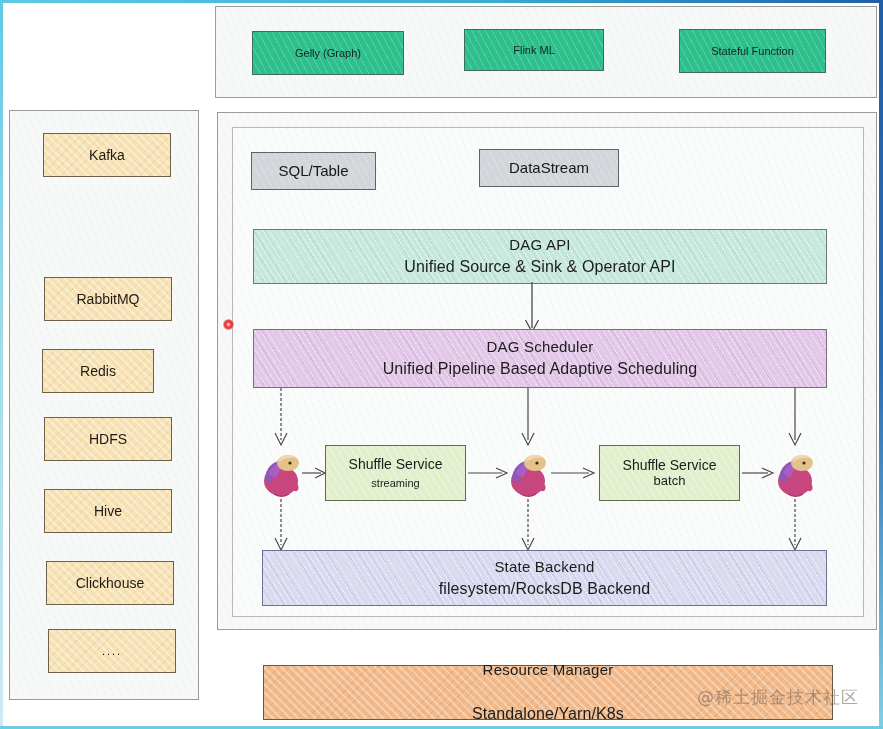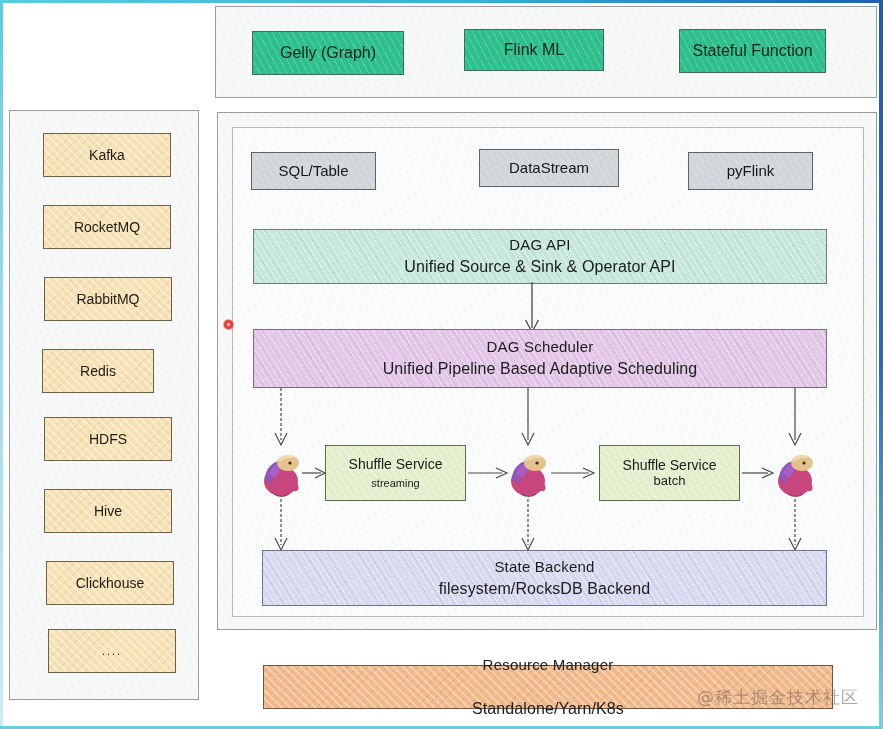--- a/index.html
+++ b/index.html
@@ -72,21 +72,21 @@
     color: #1c1c1c;
     border: 1px solid #5a5a5a;
   }
   .box .title { line-height: 1.15; }
   .box .sub   { line-height: 1.15; margin-top: 5px; }
 
   
   .box-teal {
     background: #2ec08c;
     border: 1px solid #3f6b5c;
-    font-size: 16px;
+    font-size: 11px;
     color: #16231f;
     background-image:
       repeating-linear-gradient(62deg, rgba(255,255,255,0.20) 0px,
         rgba(255,255,255,0.20) 1px, transparent 1px, transparent 6px);
   }
 
   
   .box-tan {
     background: #f8e2b4;
     border: 1px solid #6d6148;
@@ -212,23 +212,20 @@
       <span class="title">Stateful Function</span>
     </div>
   </div>
 
   <div class="panel" style="left:9px; top:110px; width:190px; height:590px;">
     <div class="texture"></div>
 
     <div class="box box-tan" style="left:33px; top:22px; width:128px; height:44px;">
       <span class="title">Kafka</span>
     </div>
-    <div class="box box-tan" style="left:33px; top:94px; width:128px; height:44px;">
-      <span class="title">RocketMQ</span>
-    </div>
     <div class="box box-tan" style="left:34px; top:166px; width:128px; height:44px;">
       <span class="title">RabbitMQ</span>
     </div>
     <div class="box box-tan" style="left:32px; top:238px; width:112px; height:44px;">
       <span class="title">Redis</span>
     </div>
     <div class="box box-tan" style="left:34px; top:306px; width:128px; height:44px;">
       <span class="title">HDFS</span>
     </div>
     <div class="box box-tan" style="left:34px; top:378px; width:128px; height:44px;">
@@ -247,23 +244,20 @@
 
     <div class="panel-inner" style="left:14px; top:14px; width:632px; height:490px; background:#fafbfb;">
       <div class="texture"></div>
     </div>
 
     <div class="box box-grey" style="left:33px; top:39px; width:125px; height:38px;">
       <span class="title">SQL/Table</span>
     </div>
     <div class="box box-grey" style="left:261px; top:36px; width:140px; height:38px;">
       <span class="title">DataStream</span>
-    </div>
-    <div class="box box-grey" style="left:470px; top:39px; width:125px; height:38px;">
-      <span class="title">pyFlink</span>
     </div>
 
     <div class="box band-mint" style="left:35px; top:116px; width:574px; height:55px;">
       <span class="title band-title">DAG  API</span>
       <span class="sub band-sub">Unified Source &amp; Sink &amp; Operator API</span>
     </div>
 
     <svg class="arrow" style="left:303px; top:169px;" width="22" height="54" viewBox="0 0 22 54">
       <path d="M11 0 L11 46" stroke="#4a4a4a" stroke-width="1.3" fill="none"></path>
       <path d="M4.5 38 L11 50 L17.5 38" stroke="#4a4a4a" stroke-width="1.3" fill="none"></path>
@@ -358,20 +352,20 @@
     </svg>
 
     <div class="box band-peri" style="left:44px; top:437px; width:565px; height:56px;">
       <span class="title band-title">State Backend</span>
       <span class="sub band-sub">filesystem/RocksDB Backend</span>
     </div>
   </div>
 
   <div id="red-dot" style="left:223px; top:319px;"></div>
 
-  <div class="box band-orange" style="left:263px; top:665px; width:570px; height:44px;gap:22px;">
+  <div class="box band-orange" style="left:263px; top:665px; width:570px; height:55px;gap:22px;">
     <span class="title band-title">Resource Manager</span>
     <span class="sub band-sub">Standalone/Yarn/K8s</span>
   </div>
 
   <div id="watermark" style="left:697px; top:686px;">@稀土掘金技术社区</div>
 
 </div>
 
 </body></html>

